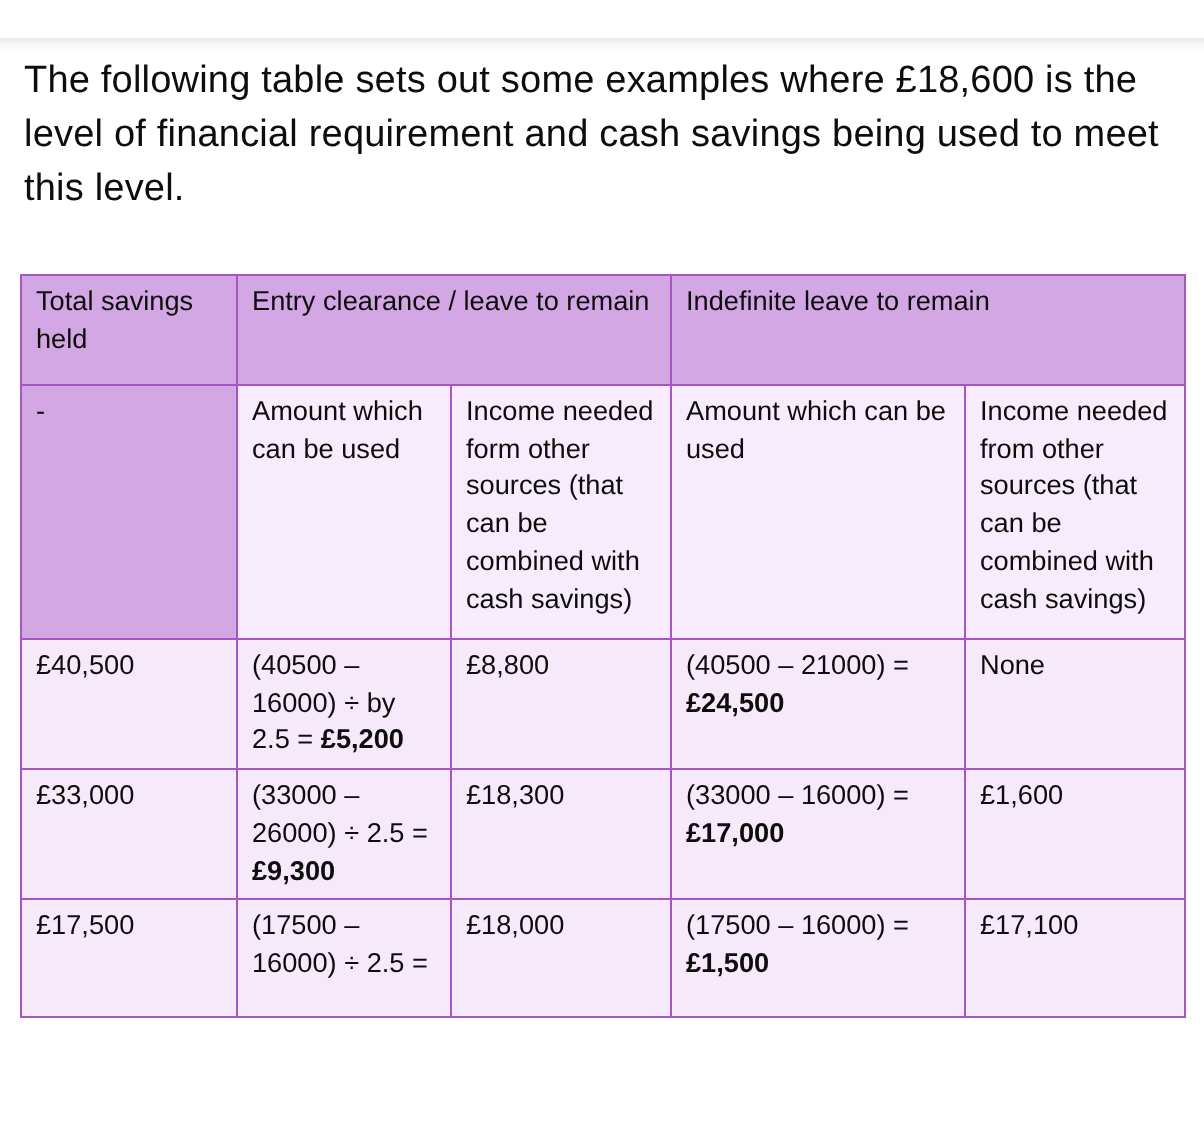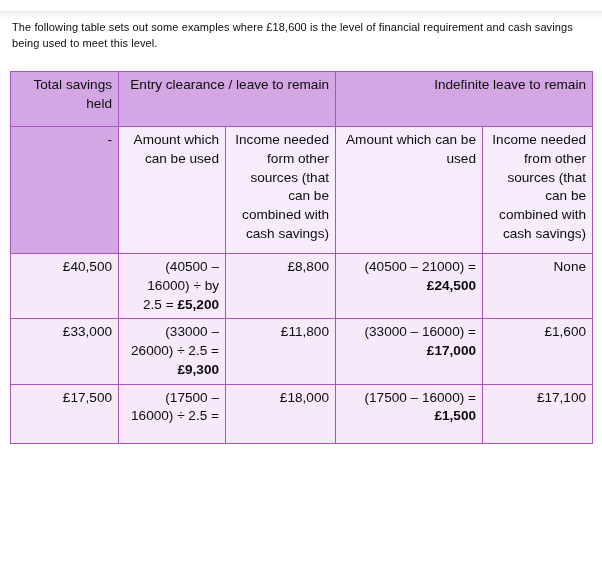--- a/index.html
+++ b/index.html
@@ -19,21 +19,21 @@
   .page {
     position: relative;
     width: 602px;
     height: 568px;
     box-sizing: border-box;
     background: linear-gradient(to bottom, #e9e9e9 0px, #f7f7f7 3px, #ffffff 8px);
   }
 
   .intro {
     padding: 9px 14px 0 12px;
-    font-size: 11px;
+    font-size: 19px;
     line-height: 1.42;
     color: #0d0d0d;
     letter-spacing: 0.1px;
   }
 
   .table-wrap {
     padding: 9px 0 0 10px;
   }
 
   table.examples {
@@ -44,21 +44,21 @@
   }
 
   table.examples td,
   table.examples th {
     border: 1px solid #a855c4;
     vertical-align: top;
     padding: 4px 6px 4px 7px;
     font-size: 13.6px;
     line-height: 1.38;
     font-weight: normal;
-    text-align: right;
+    text-align: left;
     color: #0d0d0d;
     word-wrap: break-word;
   }
 
   
   col.c1 { width: 108px; }
   col.c2 { width: 107px; }
   col.c3 { width: 110px; }
   col.c4 { width: 147px; }
   col.c5 { width: 110px; }
@@ -122,21 +122,21 @@
         <tr class="data">
           <td>£40,500</td>
           <td><span>(40500 – 16000) ÷ by 2.5 = </span><span class="b">£5,200</span></td>
           <td>£8,800</td>
           <td><span>(40500 – 21000) = </span><span class="b">£24,500</span></td>
           <td>None</td>
         </tr>
         <tr class="data">
           <td>£33,000</td>
           <td><span>(33000 – 26000) ÷ 2.5 = </span><span class="b">£9,300</span></td>
-          <td>£11,800</td>
+          <td>£18,300</td>
           <td><span>(33000 – 16000) = </span><span class="b">£17,000</span></td>
           <td>£1,600</td>
         </tr>
         <tr class="data">
           <td>£17,500</td>
           <td><span>(17500 – 16000) ÷ 2.5 = </span></td>
           <td>£18,000</td>
           <td><span>(17500 – 16000) = </span><span class="b">£1,500</span></td>
           <td>£17,100</td>
         </tr>

